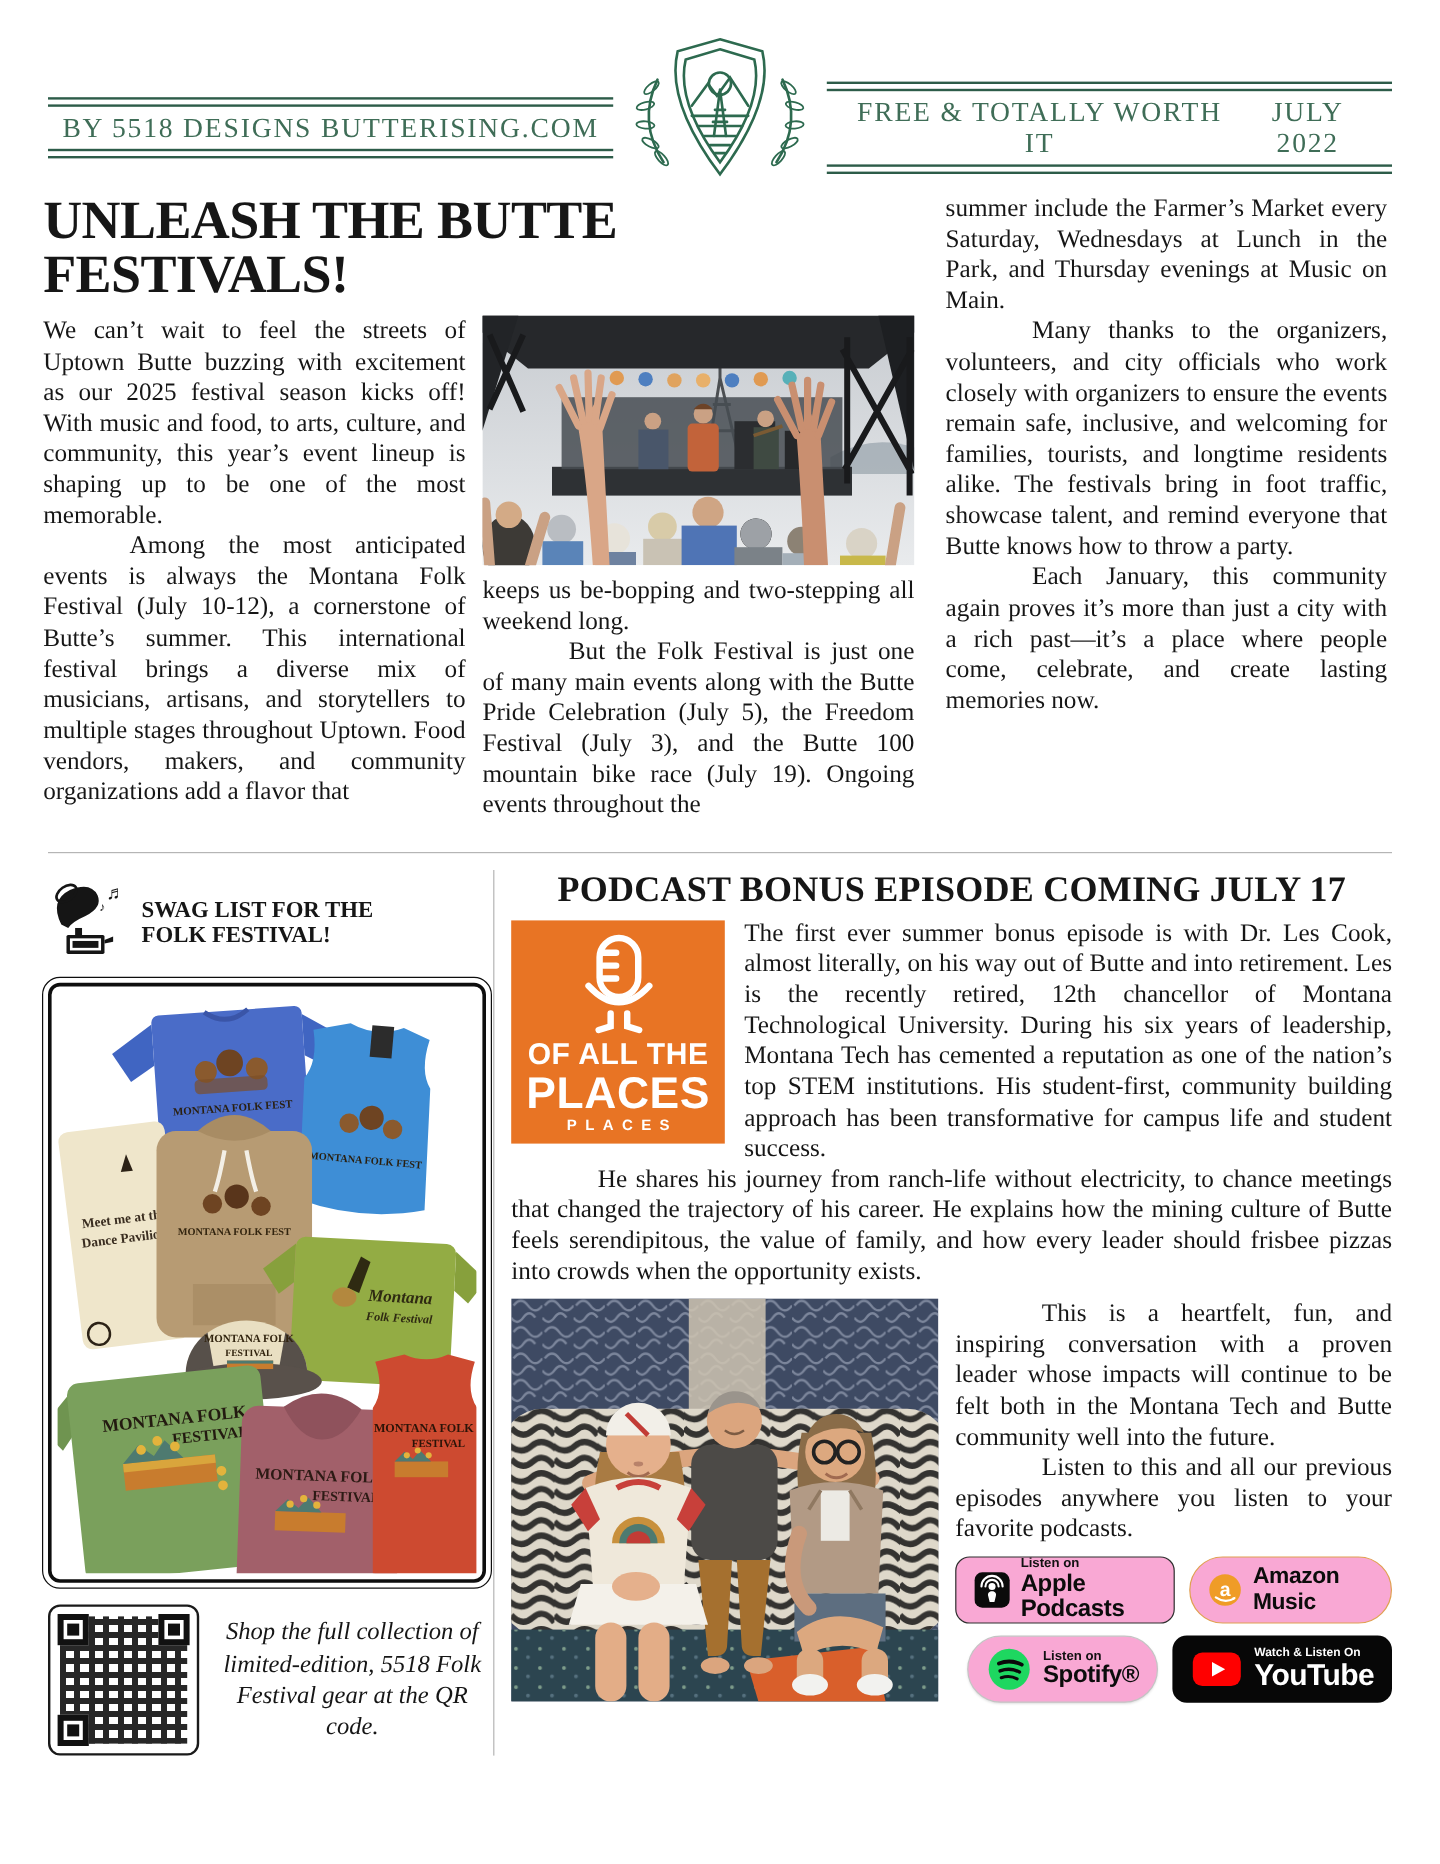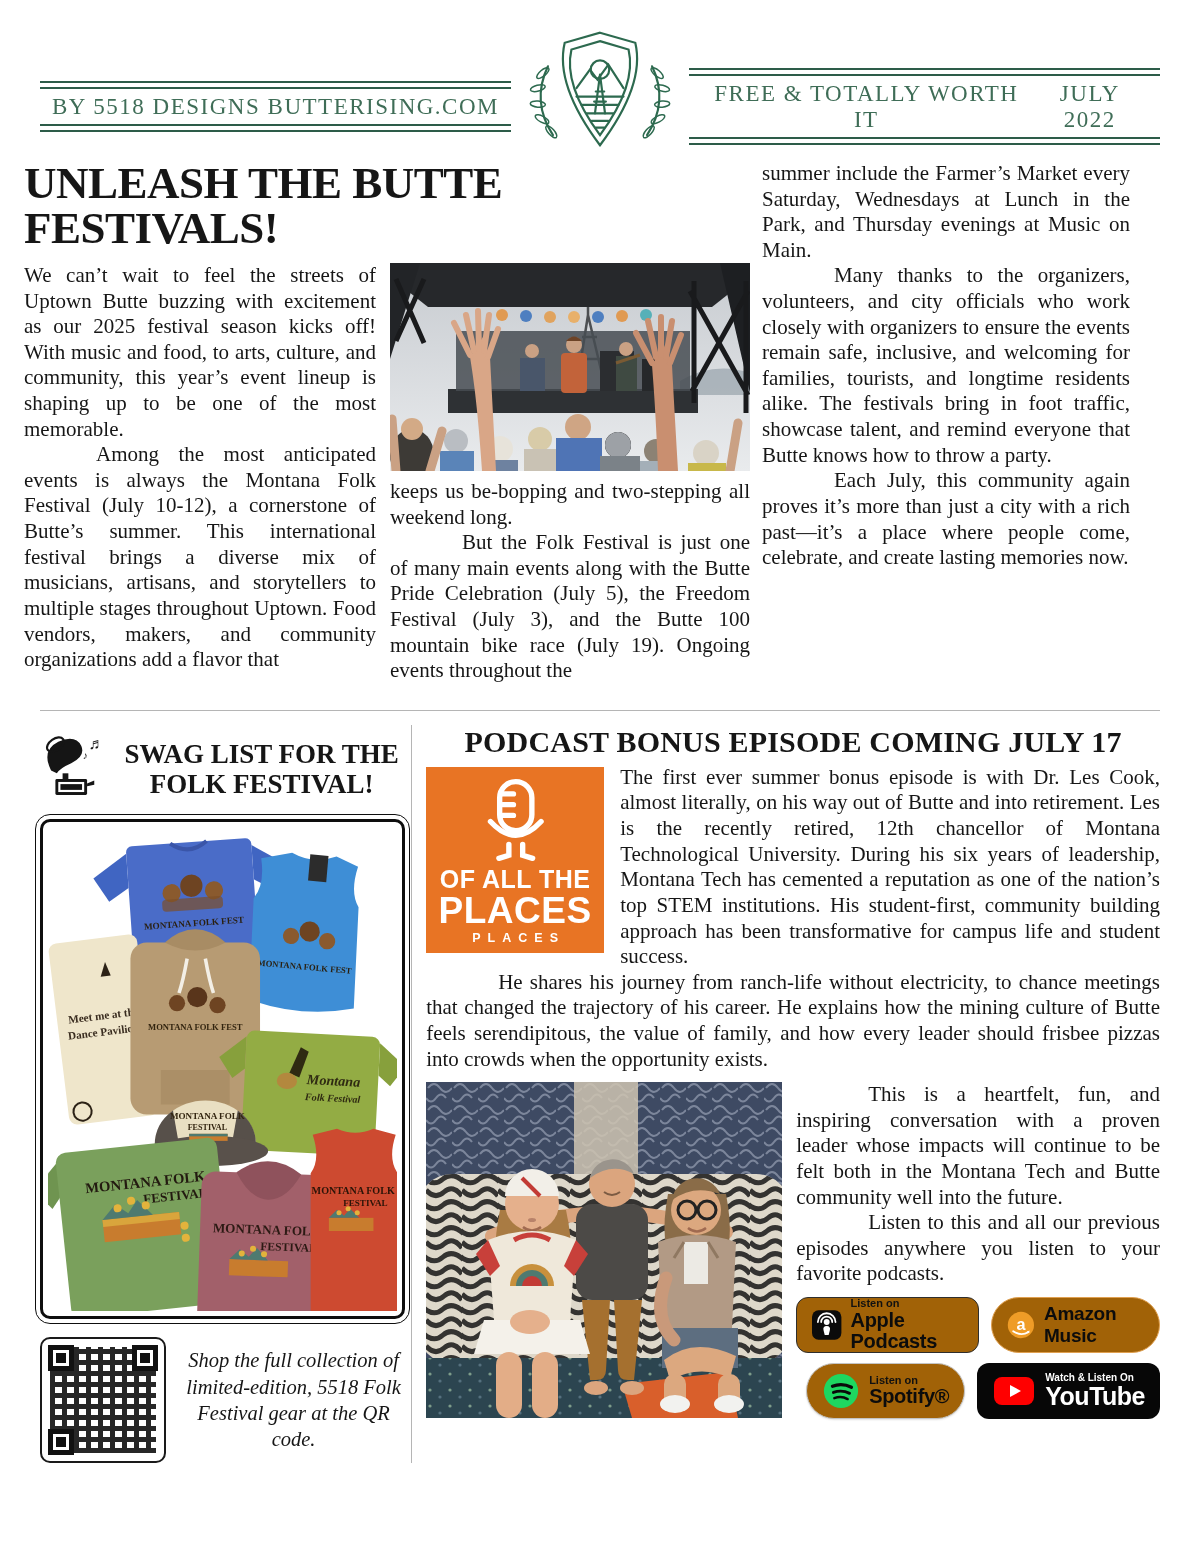--- a/index.html
+++ b/index.html
@@ -22,40 +22,40 @@
     font-weight:700;font-size:86px;letter-spacing:2px;margin:0 16px;}
   .mast-word::first-letter{font-size:132px;}
   .bars{display:flex;align-items:center;margin:26px 40px 0;}
   .bar{flex:1;}
   .dlines{height:8px;border-top:2.5px solid var(--green);border-bottom:2.5px solid var(--green);}
   .bar-inner{display:flex;justify-content:space-between;align-items:center;
     padding:5px 12px 4px;font-size:23px;letter-spacing:1.5px;color:var(--green-soft);}
   .crest-wrap{width:178px;position:relative;height:56px;}
   .crest-wrap svg{position:absolute;left:50%;top:-54px;transform:translateX(-50%);}
   
-  .lead{display:flex;gap:12px;margin:16px 24px 0;}
+  .lead{display:flex;gap:26px;margin:16px 36px 0;}
   .lead-left{width:726px;}
   .lead-right{width:368px;}
   .headline{font-size:45px;font-weight:700;letter-spacing:-.5px;line-height:1.0;margin:0 0 12px;}
   .lead-cols{display:flex;gap:14px;}
   .colA{width:352px;}
   .colB{width:360px;}
   .bodytext p{font-size:21px;line-height:1.22;text-align:justify;margin:0;}
   .bodytext p.ind{text-indent:72px;}
   .photo-concert{width:360px;height:208px;display:block;margin-bottom:8px;}
   
   .hrule{border-top:1.5px solid var(--rule);margin:26px 40px 0;}
   
   .bottom{display:flex;margin:14px 40px 0;align-items:stretch;}
   .bottom-left{width:368px;}
   .vrule{border-left:1.5px solid var(--rule);margin-left:6px;}
   .bottom-right{flex:1;padding-left:14px;}
   
   .swag-head{display:flex;align-items:center;gap:4px;padding:8px 0 2px;}
-  .swag-title{flex:1;text-align:center;font-weight:700;font-size:27px;line-height:1.12;}
+  .swag-title{flex:1;font-weight:700;font-size:19px;line-height:1.12;}
   .frame{margin-top:12px;border:3.5px solid #0e0e0e;border-radius:10px;
     outline:1.5px solid #0e0e0e;outline-offset:4px;padding:5px;background:#fff;height:500px;}
   .frame svg{width:100%;height:100%;}
   .qr-row{display:flex;align-items:center;gap:16px;margin-top:18px;}
   .qr{width:126px;height:126px;border:2px solid #1a1a1a;border-radius:10px;padding:8px;position:relative;flex:none;background:#fff;}
   .qr-mod{position:absolute;inset:8px;
     background-image:
       repeating-linear-gradient(0deg,#151515 0 5px,transparent 5px 11px),
       repeating-linear-gradient(90deg,#151515 0 5px,transparent 5px 12px);
     opacity:.92;}
@@ -72,21 +72,21 @@
   .pod-logo .l1{font-weight:800;font-size:25px;letter-spacing:.5px;margin-top:2px;}
   .pod-logo .l2{font-weight:800;font-size:37px;letter-spacing:.5px;line-height:.9;}
   .pod-logo .l3{font-weight:700;font-size:12.5px;letter-spacing:7px;margin-top:4px;text-indent:7px;}
   .pod-h2{text-align:center;font-weight:700;font-size:30px;margin:0 0 4px;}
   .pod-bottom{display:flex;gap:14px;margin-top:10px;}
   .pod-photo{width:356px;height:336px;flex:none;}
   .pod-right{flex:1;}
   .badges{margin-top:10px;font-family:"Liberation Sans",sans-serif;}
   .badge-row{display:flex;gap:12px;margin-bottom:10px;}
   .badge-row.r2{padding-left:10px;}
-  .badge{display:flex;align-items:center;gap:9px;background:#a16207;padding:5px 15px;height:56px;cursor:pointer;}
+  .badge{display:flex;align-items:center;gap:9px;background:#f9a8d4;padding:5px 15px;height:56px;cursor:pointer;}
   .badge .stack{display:flex;flex-direction:column;line-height:1.05;}
   .b-small{font-size:11px;font-weight:600;color:#111;}
   .b-big{font-size:20px;font-weight:700;color:#0c0c0c;letter-spacing:-.3px;}
   .badge-apple{border:1.8px solid #2e2e2e;border-radius:12px;}
   .badge-amazon{border:1.8px solid #e0a050;border-radius:28px;}
   .badge-amazon .b-big{font-size:19px;}
   .badge-spotify{border:1.2px solid #c4c4c4;border-radius:28px;box-shadow:0 1px 2px rgba(0,0,0,.12);}
   .badge-youtube{background:#070707;border-radius:12px;}
   .badge-youtube .b-small{color:#fff;font-size:10px;font-weight:700;}
   .badge-youtube .b-big{color:#fff;font-size:25px;letter-spacing:-.5px;}
@@ -251,21 +251,21 @@
             </g>
           </svg>
           <p>keeps us be-bopping and two-stepping all weekend long.</p>
           <p class="ind">But the Folk Festival is just one of many main events along with the Butte Pride Celebration (July 5), the Freedom Festival (July 3), and the Butte 100 mountain bike race (July 19). Ongoing events throughout the</p>
         </div>
       </div>
     </div>
     <div class="lead-right">
       <p>summer include the Farmer’s Market every Saturday, Wednesdays at Lunch in the Park, and Thursday evenings at Music on Main.</p>
       <p class="ind">Many thanks to the organizers, volunteers, and city officials who work closely with organizers to ensure the events remain safe, inclusive, and welcoming for families, tourists, and longtime residents alike. The festivals bring in foot traffic, showcase talent, and remind everyone that Butte knows how to throw a party.</p>
-      <p class="ind">Each July, this community again proves it’s more than just a city with a rich past—it’s a place where people come, celebrate, and create lasting memories now.</p>
+      <p class="ind">Each January, this community again proves it’s more than just a city with a rich past—it’s a place where people come, celebrate, and create lasting memories now.</p>
     </div>
   </div>
 
   <div class="hrule"></div>
 
   <div class="bottom">
 
     <div class="bottom-left">
       <div class="swag-head">
         <svg width="74" height="72" viewBox="0 0 100 100">

